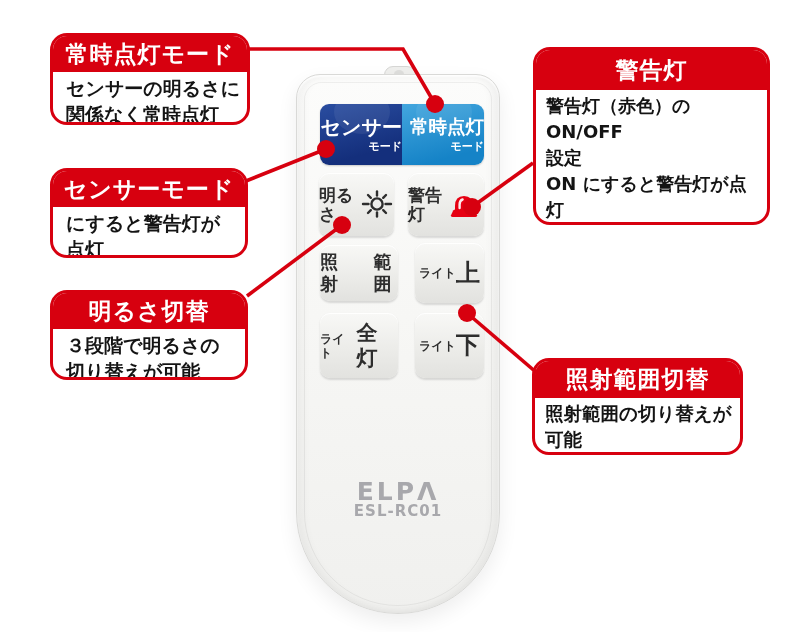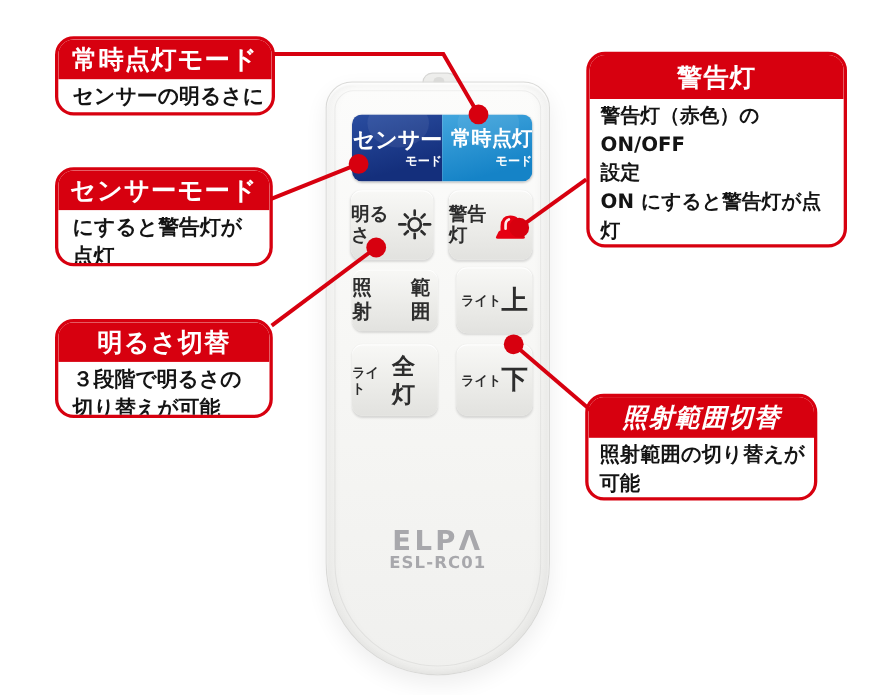--- a/index.html
+++ b/index.html
@@ -20,31 +20,31 @@
     border:3px solid var(--red);border-radius:17px;overflow:hidden;z-index:10;
   }
   .callout-title{
     background:var(--red);color:#fff;font-weight:700;font-size:23px;
     display:flex;align-items:center;justify-content:center;letter-spacing:1px;
   }
   .callout-body{
     color:#141414;font-weight:600;font-size:19px;line-height:26px;
     padding:3px 6px 4px 13px;white-space:pre-line;letter-spacing:0;
   }
-  #co-constant{left:50px;top:33px;width:200px;height:72px;}
+  #co-constant{left:50px;top:33px;width:200px;height:92px;}
   #co-constant .callout-title{height:36px;}
-  #co-sensor{left:50px;top:152px;width:198px;height:90px;}
+  #co-sensor{left:50px;top:168px;width:198px;height:90px;}
   #co-sensor .callout-title{height:36px;}
   #co-bright{left:50px;top:290px;width:198px;height:90px;}
   #co-bright .callout-title{height:36px;}
   #co-warning{left:533px;top:47px;width:237px;height:178px;}
   #co-warning .callout-title{height:40px;}
   #co-warning .callout-body{font-size:18px;line-height:26px;padding-left:10px;}
   #co-range{left:532px;top:358px;width:211px;height:97px;}
-  #co-range .callout-title{height:37px;font-style:italic;}
+  #co-range .callout-title{height:37px;}
   #co-range .callout-body{font-size:18.5px;padding-left:10px;}
   
   .remote-bump{
     position:absolute;left:384px;top:66px;width:30px;height:16px;z-index:1;
     background:#efefed;border:1px solid #d7d7d5;border-radius:9px 9px 5px 5px;
   }
   .remote-bump i{
     position:absolute;left:9px;top:3px;width:10px;height:8px;border-radius:50%;
     background:#dededc;
   }
@@ -184,21 +184,21 @@
       <span class="b-big">下</span>
     </div>
 
     <div class="brand">ELPΛ</div>
     <div class="model">ESL-RC01</div>
   </div>
 
   <div class="callout" id="co-constant">
     <div class="callout-title">常時点灯モード</div>
     <div class="callout-body">センサーの明るさに
-動きを検知して点灯</div>
+関係なく常時点灯</div>
   </div>
 
   <div class="callout" id="co-sensor">
     <div class="callout-title">センサーモード</div>
     <div class="callout-body">にすると警告灯が点灯
 動きを検知して点灯</div>
   </div>
 
   <div class="callout" id="co-bright">
     <div class="callout-title">明るさ切替</div>

